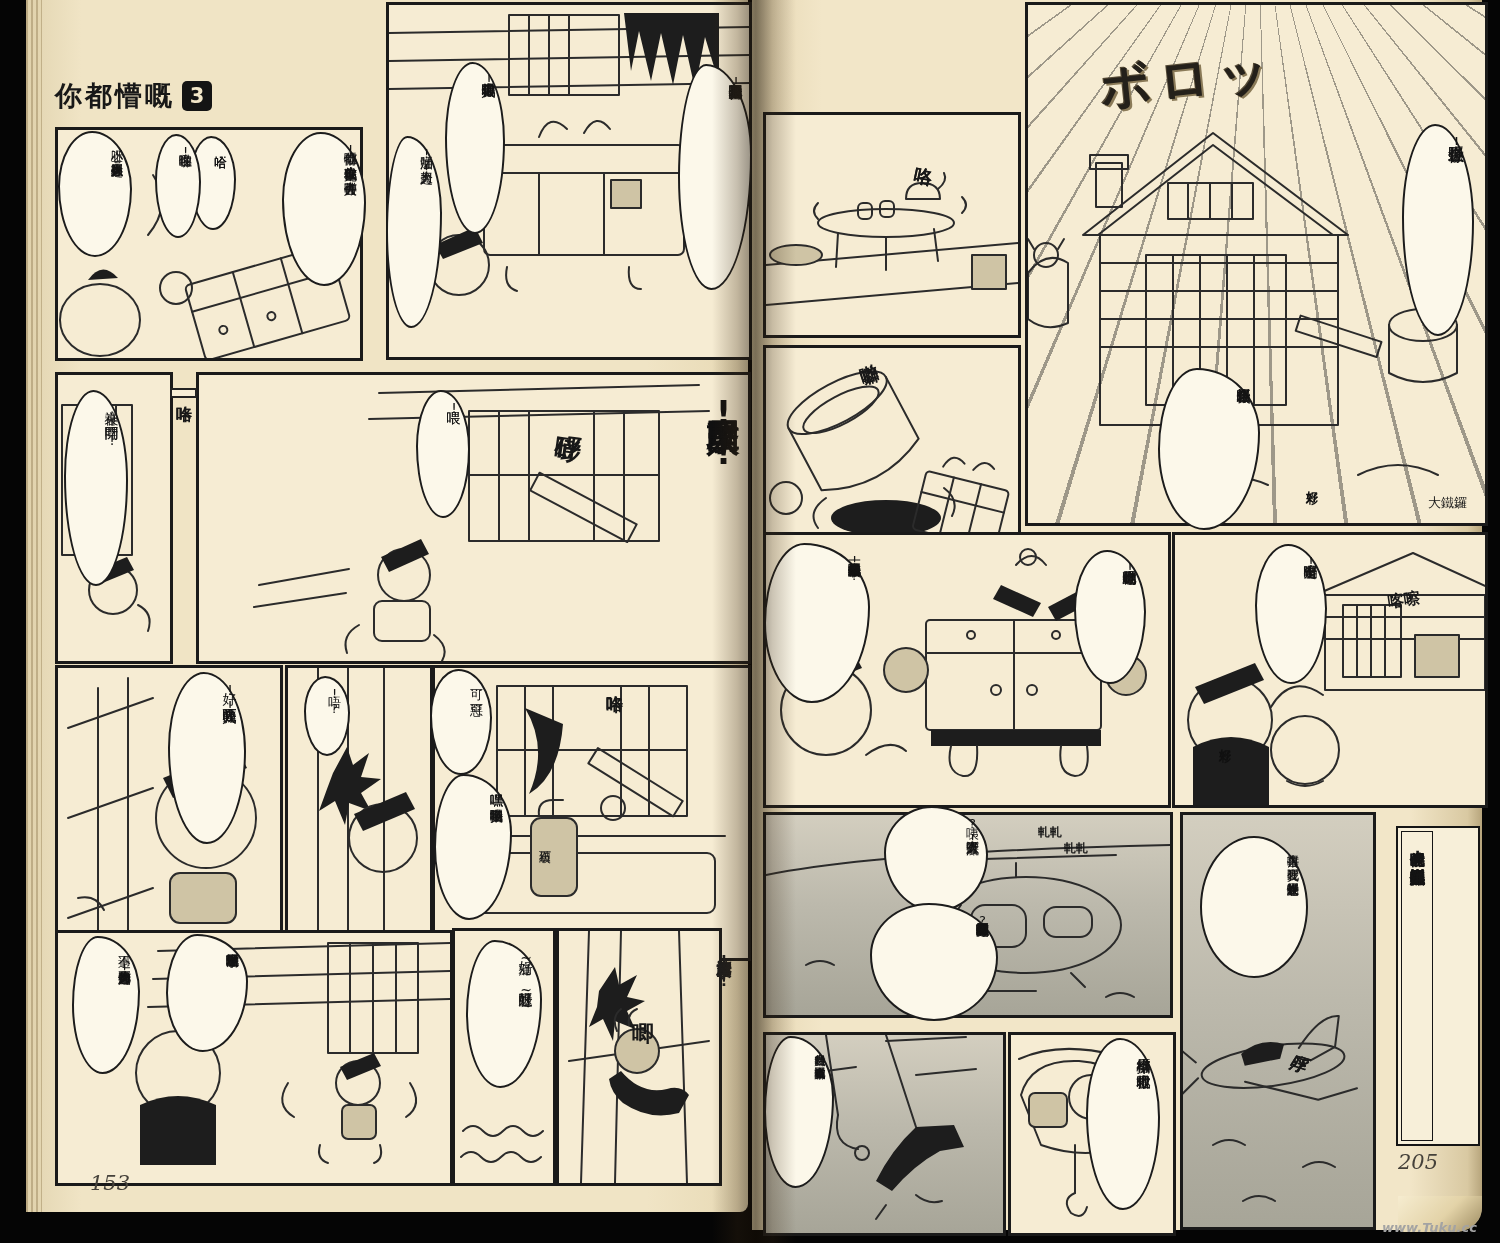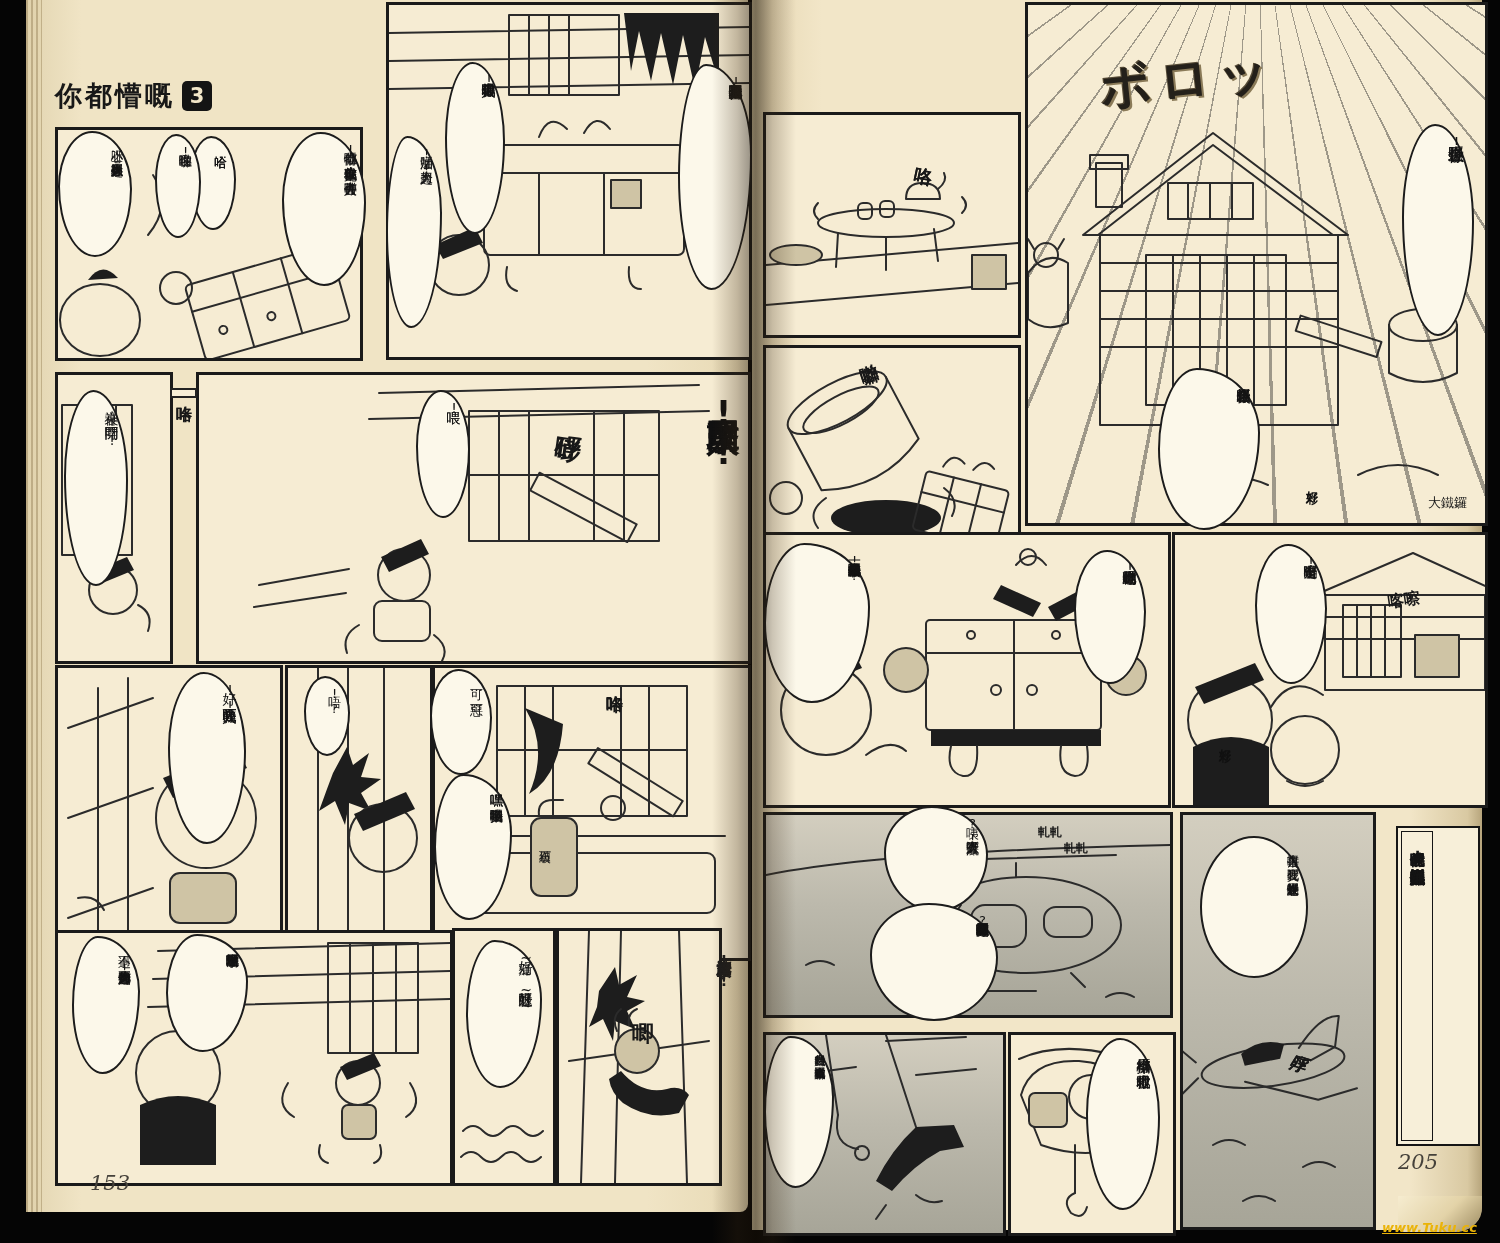--- a/index.html
+++ b/index.html
@@ -87,21 +87,21 @@
   .narr-inner{
     border:1.5px solid #151515;height:100%;box-sizing:border-box;
     writing-mode:vertical-rl;text-orientation:upright;
     font-size:15px;line-height:1.3;padding:8px 5px;font-weight:600;
   }
   .margin-caption{
     position:absolute;z-index:5;writing-mode:vertical-rl;text-orientation:upright;
     font-weight:700;font-size:15px;color:#1c1c1c;letter-spacing:1px;
   }
   .shirt-label{position:absolute;z-index:6;writing-mode:vertical-rl;text-orientation:upright;font-size:12px;font-weight:700;color:#101010;}
-  .watermark{position:absolute;z-index:9;color:#eab308;font-size:13px;font-weight:700;font-style:italic;text-decoration:underline;}
+  .watermark{position:absolute;z-index:9;color:#a3a3a3;font-size:13px;font-weight:700;font-style:italic;}
 </style>
 </head>
 <body>
 
 <div class="page page-left"></div>
 <div class="page page-right"></div>
 <div class="page-stack"></div>
 <div class="corner-curl"></div>
 
 <div class="title-block">

